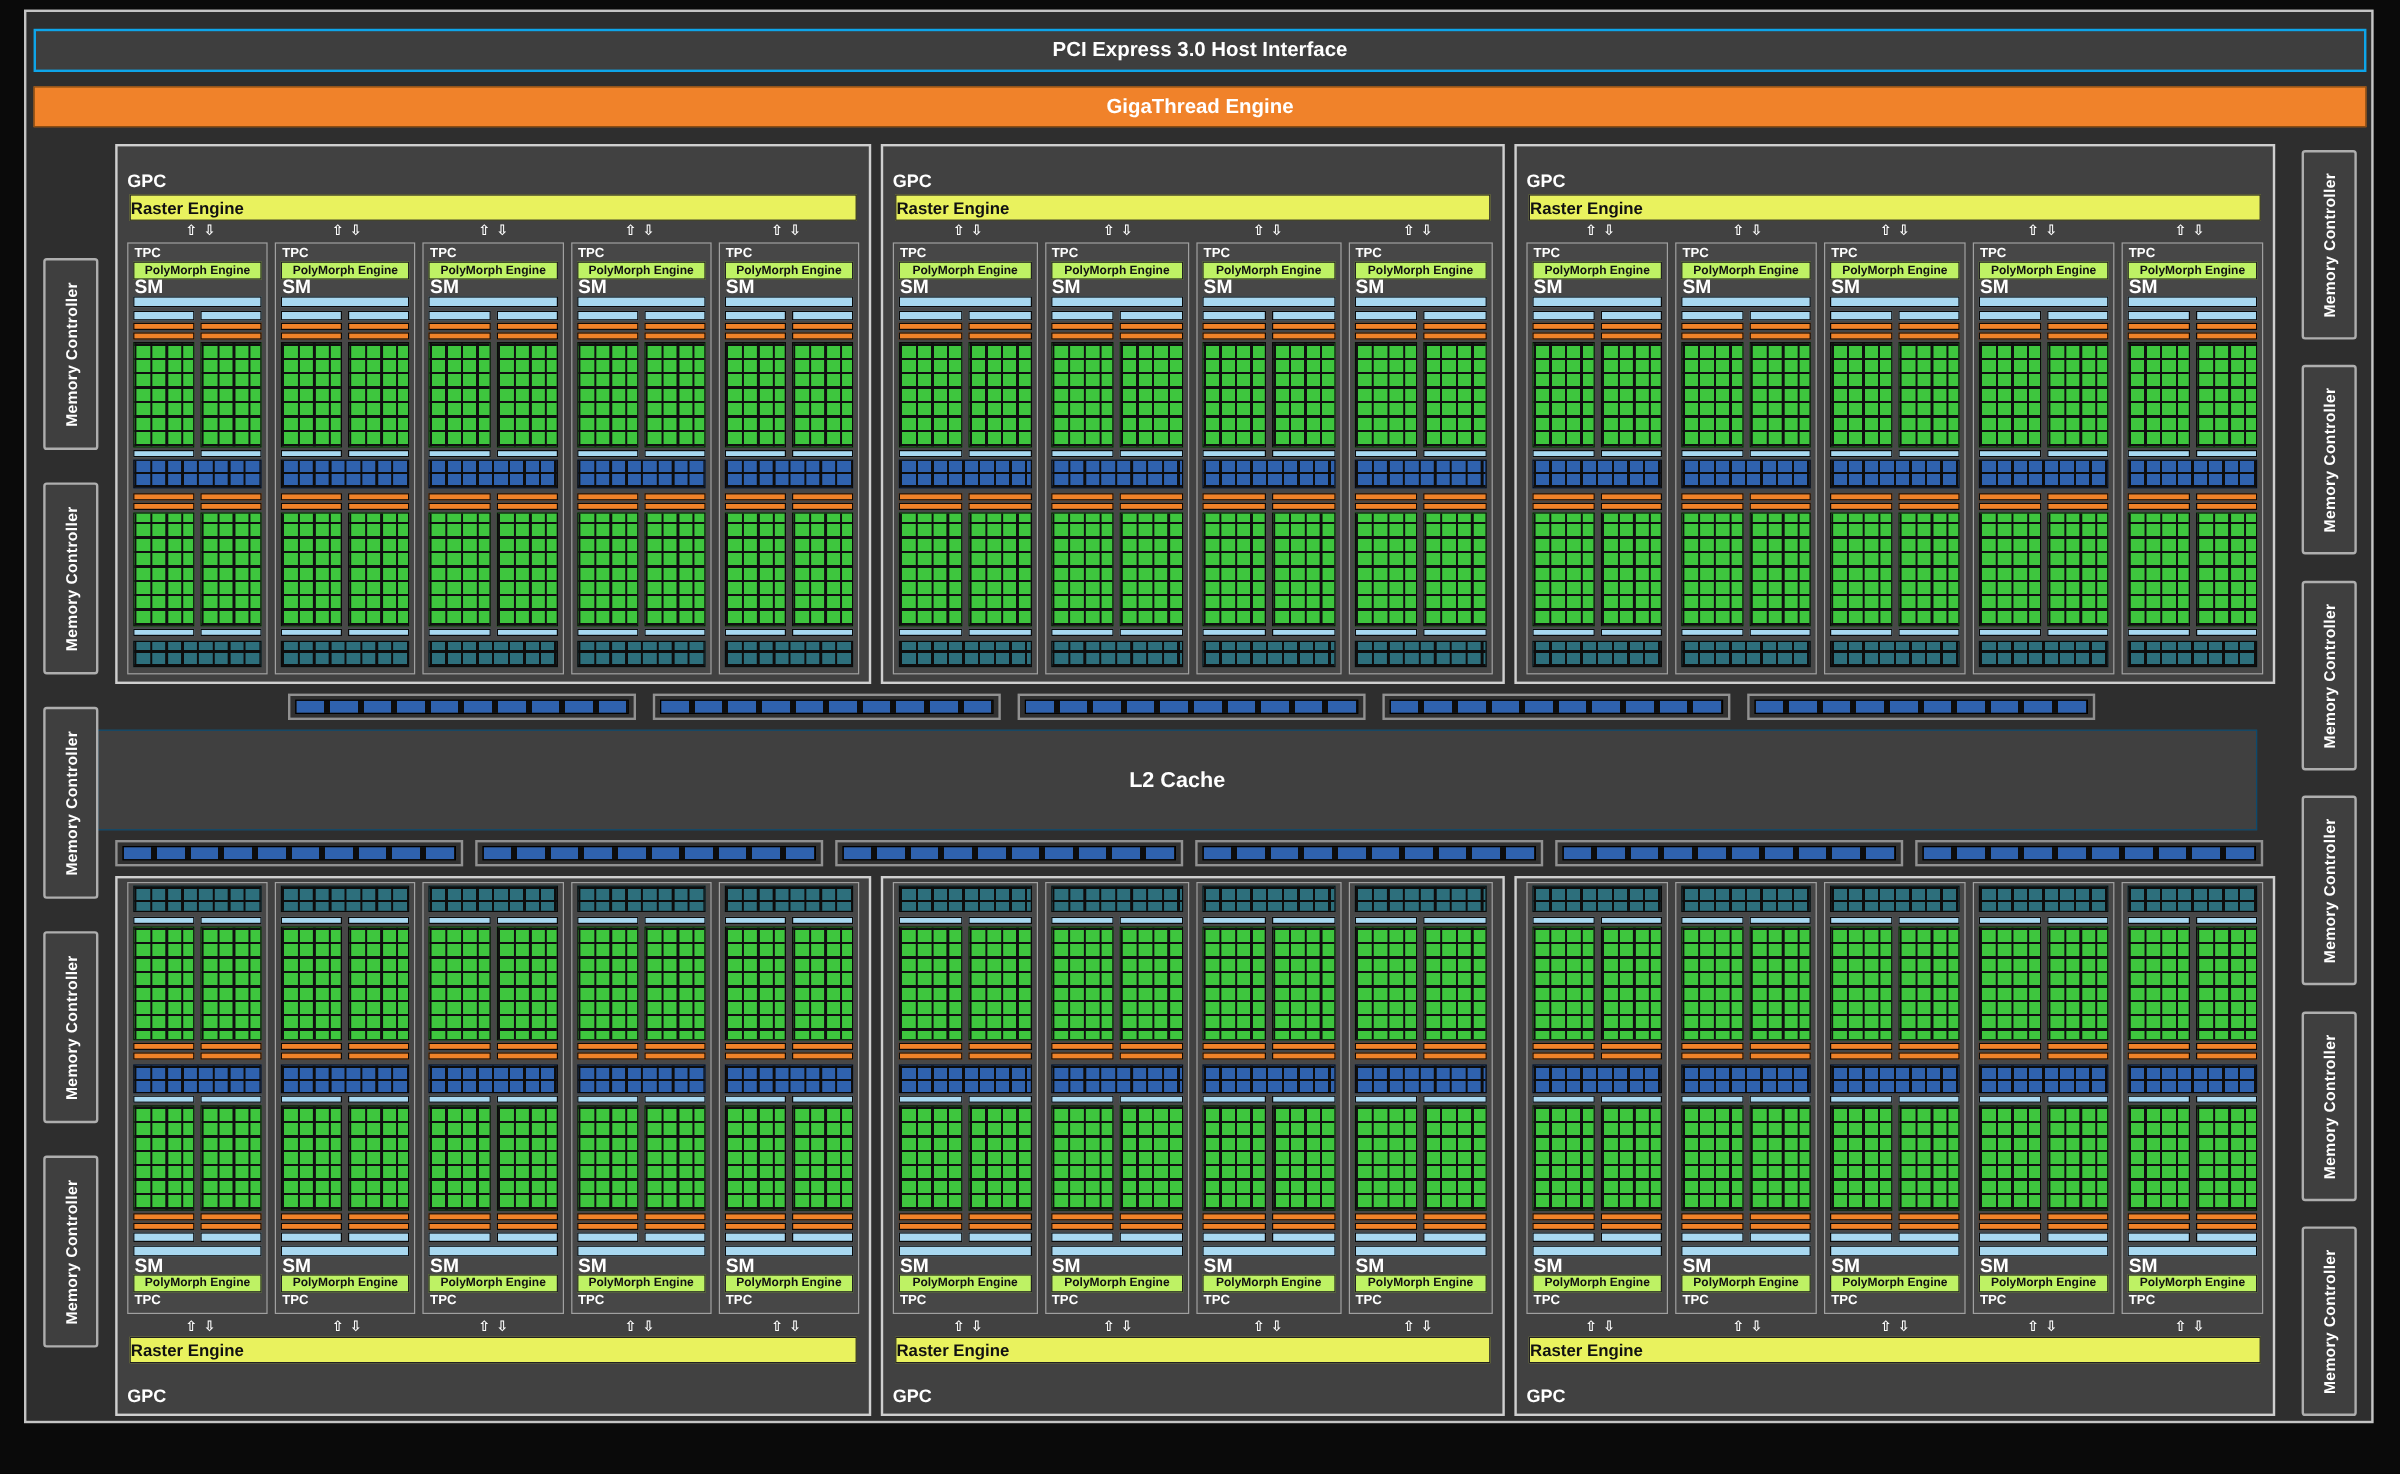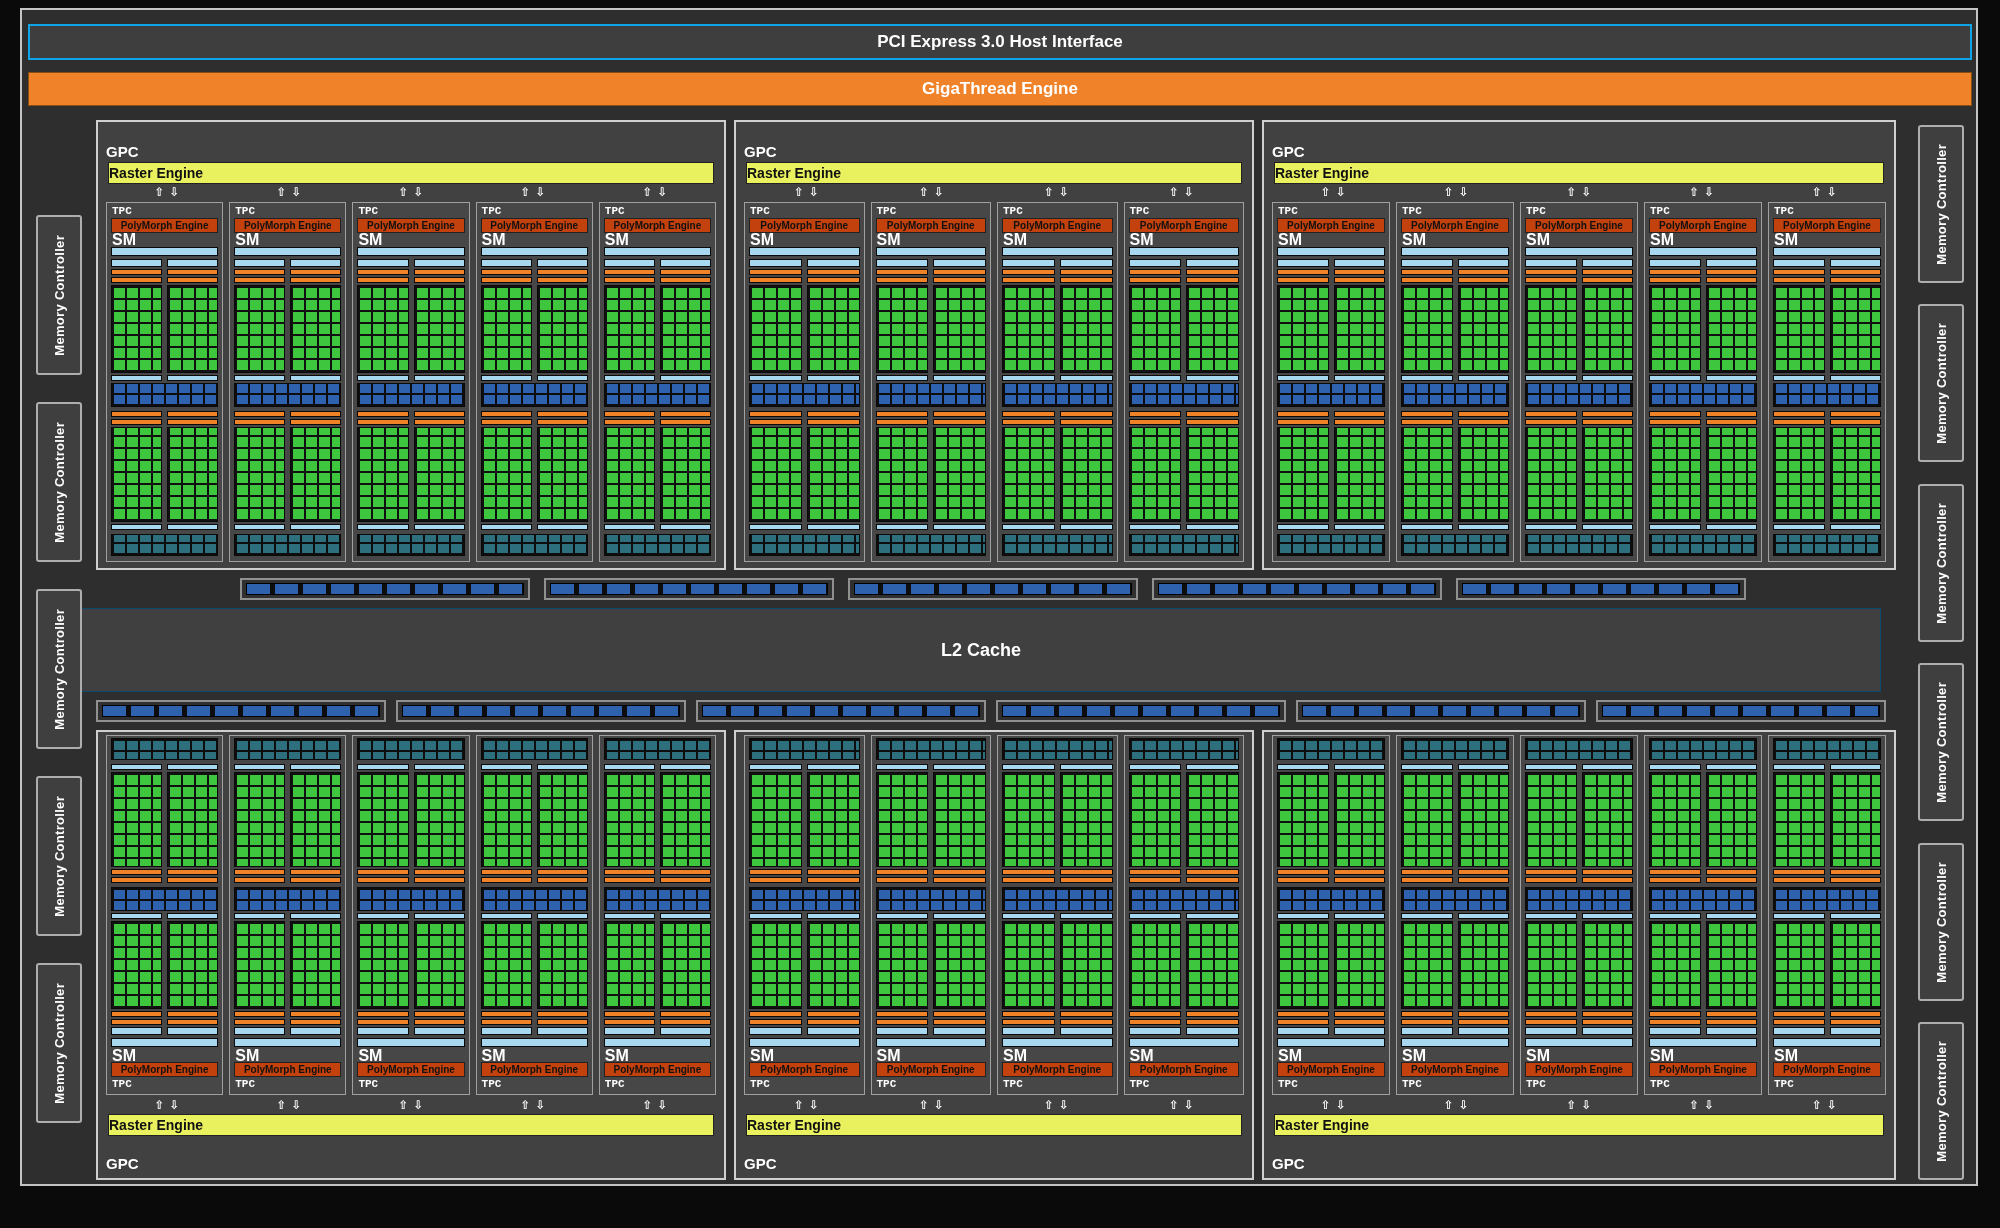--- a/index.html
+++ b/index.html
@@ -28,22 +28,22 @@
   .gpc-label{font-weight:bold;font-size:15px;color:#fff;height:20px;line-height:20px;flex:none;margin-top:18px;}
   .raster{height:22px;flex:none;background:#e9f25e;border:1px solid #222;box-sizing:border-box;
     color:#111;font-weight:bold;font-size:14px;text-align:left;line-height:20px;margin:0 2px;}
   .arrows-row{height:17px;flex:none;display:flex;}
   .arrow-cell{flex:1;display:flex;justify-content:center;gap:5px;color:#fff;
     font-size:12px;line-height:16px;font-weight:bold;}
   .tpc-row{flex:1;display:flex;gap:6px;margin:1px 0 2px;min-height:0;}
   .tpc{flex:1;background:#474747;border:1px solid #a0a0a0;box-sizing:border-box;
     display:flex;flex-direction:column;padding:1px 3px 3px;min-width:0;}
   .tpc-label{font-weight:bold;font-size:11px;color:#fff;height:14px;line-height:14px;
-    padding-left:2px;flex:none;font-family:Liberation Mono, monospace;}
-  .polymorph{height:15px;flex:none;background:#c2410c;border:1px solid #222;box-sizing:border-box;
+    padding-left:2px;flex:none;}
+  .polymorph{height:15px;flex:none;background:#bef264;border:1px solid #222;box-sizing:border-box;
     color:#111;font-weight:bold;font-size:10px;text-align:center;line-height:13px;margin:0 1px;
     white-space:nowrap;overflow:hidden;}
   .sm-label{font-weight:bold;font-size:16px;color:#fff;height:13px;line-height:13px;
     padding-left:2px;flex:none;}
   .sm-internals{flex:1;display:flex;flex-direction:column;margin:1px 1px 2px;min-height:0;}
   .flip{transform:scaleY(-1);}
   .bar{border:1px solid #0a0a0a;box-sizing:border-box;flex:none;}
   .icache{height:9px;background:#a8d8f0;margin-bottom:3px;}
   .half{display:flex;gap:5px;flex:none;}
   .half.grow{flex:1;min-height:0;}

